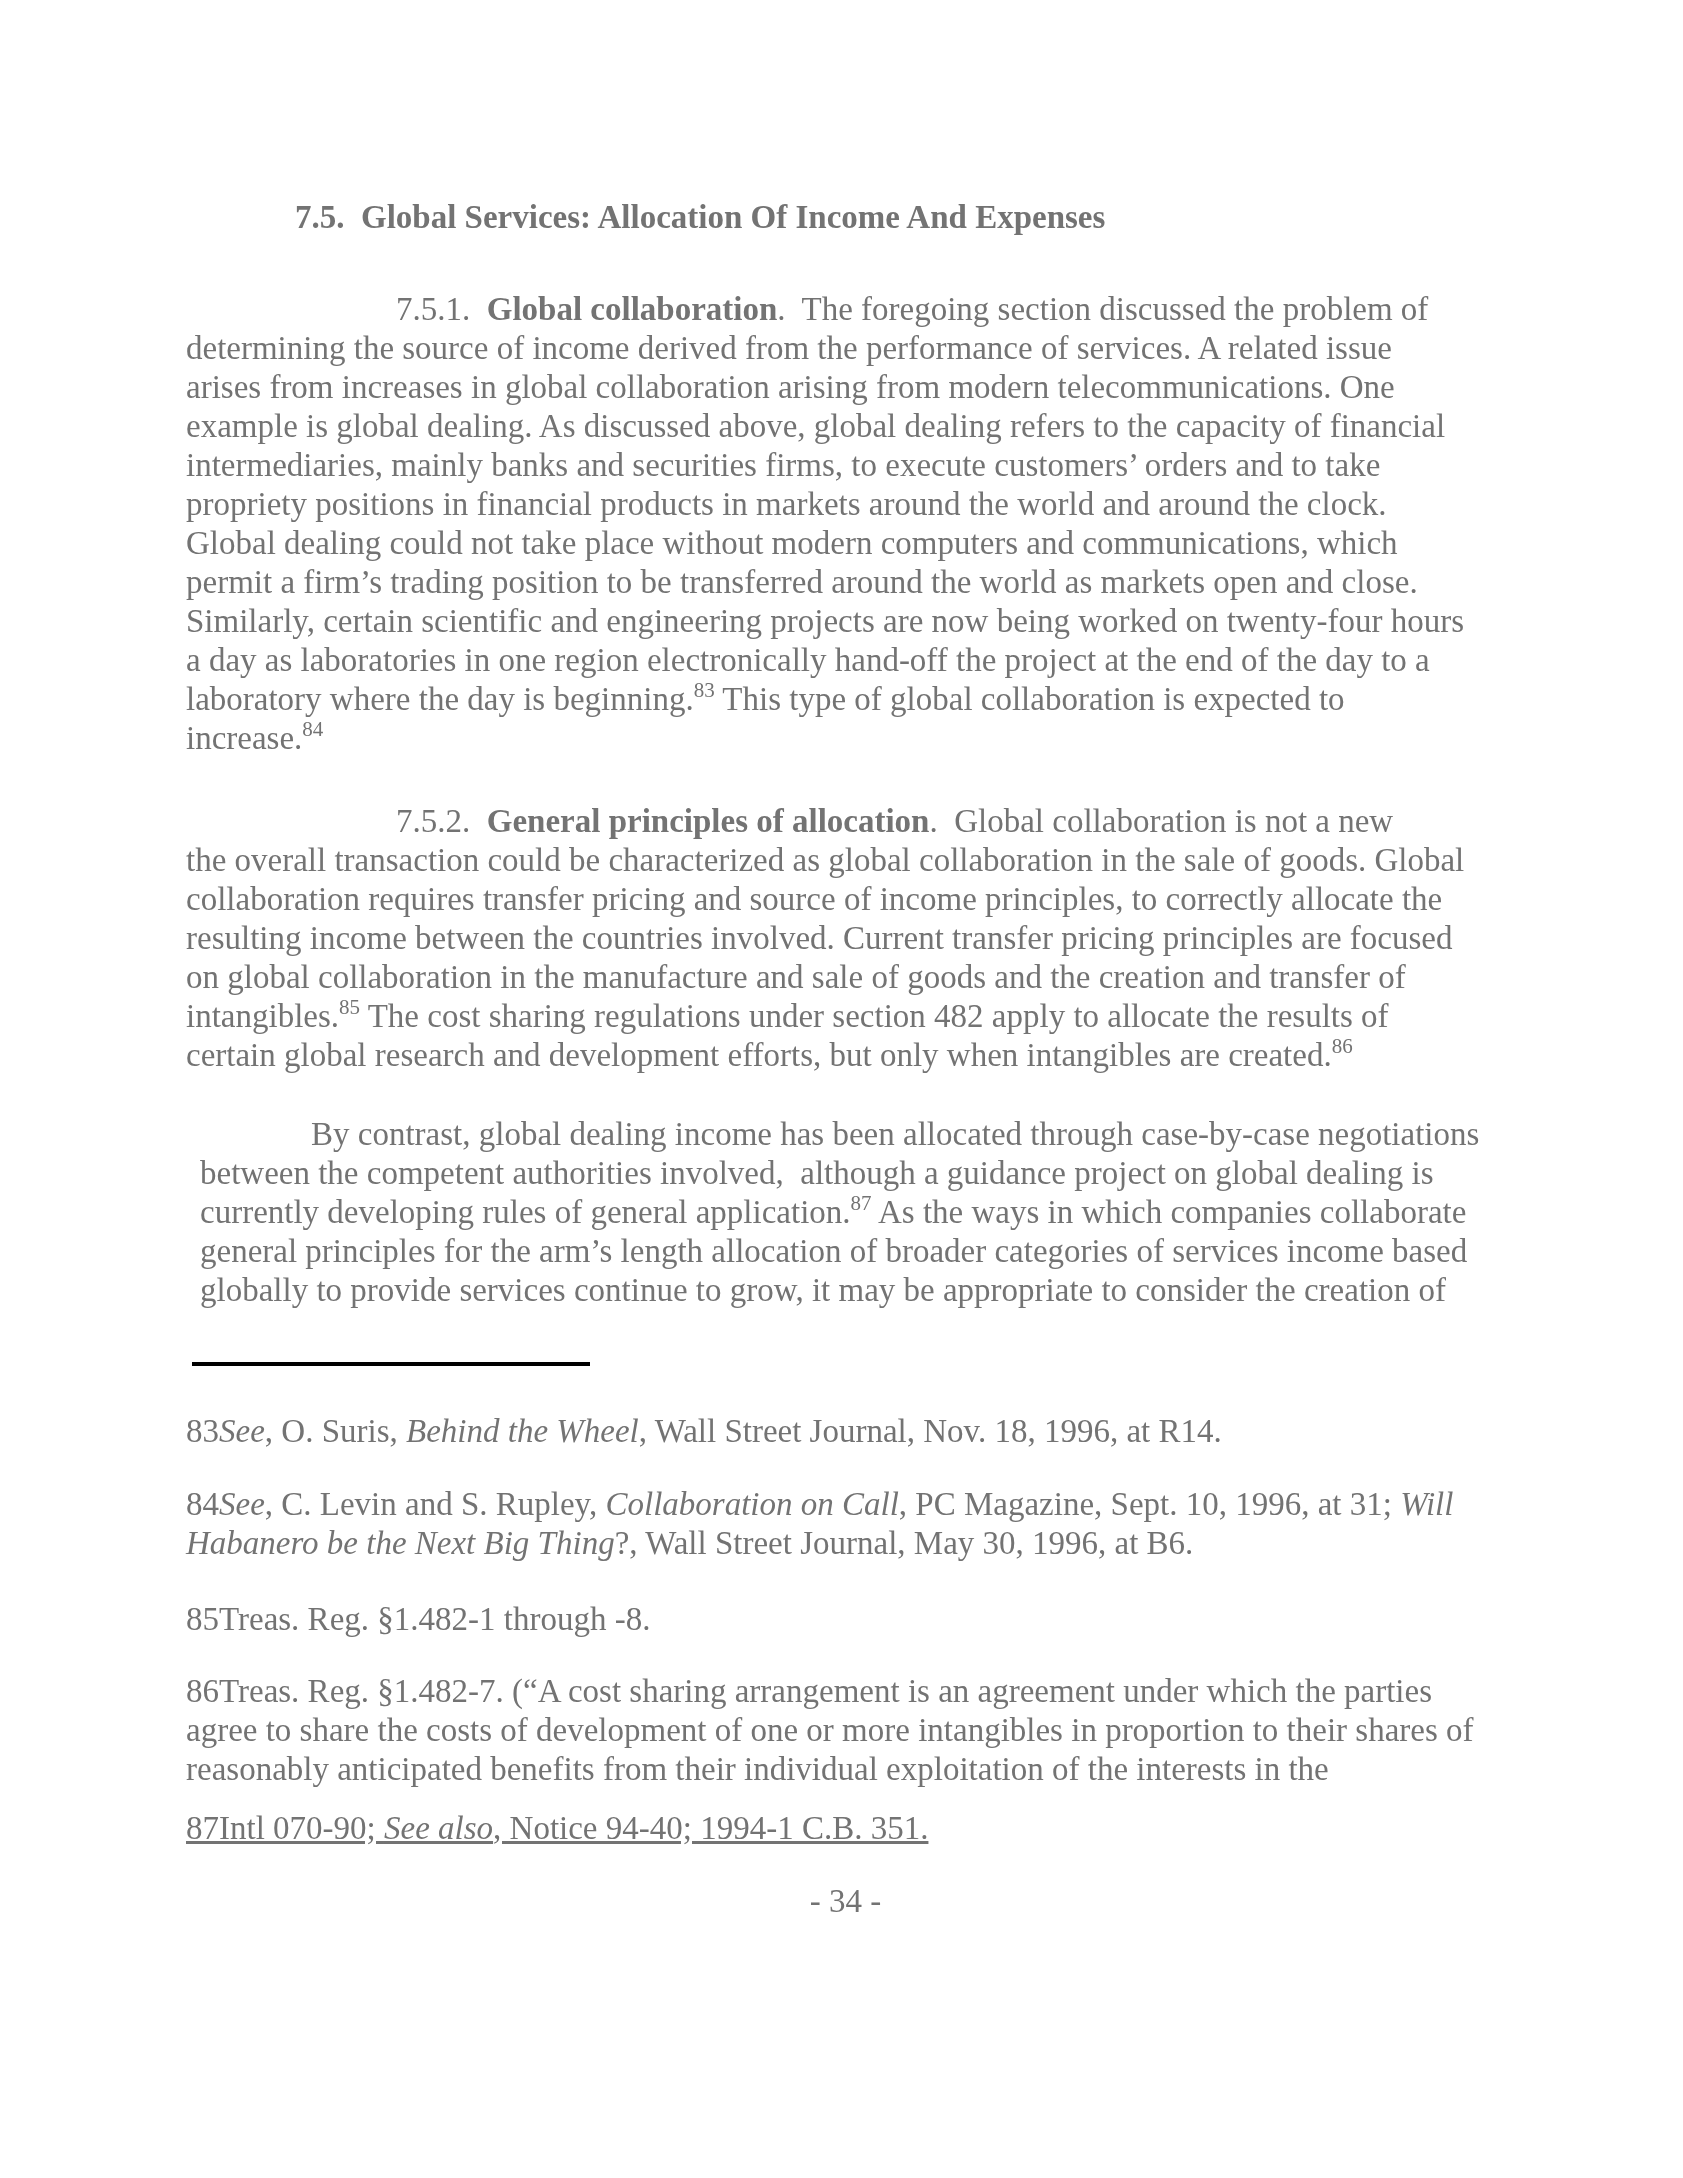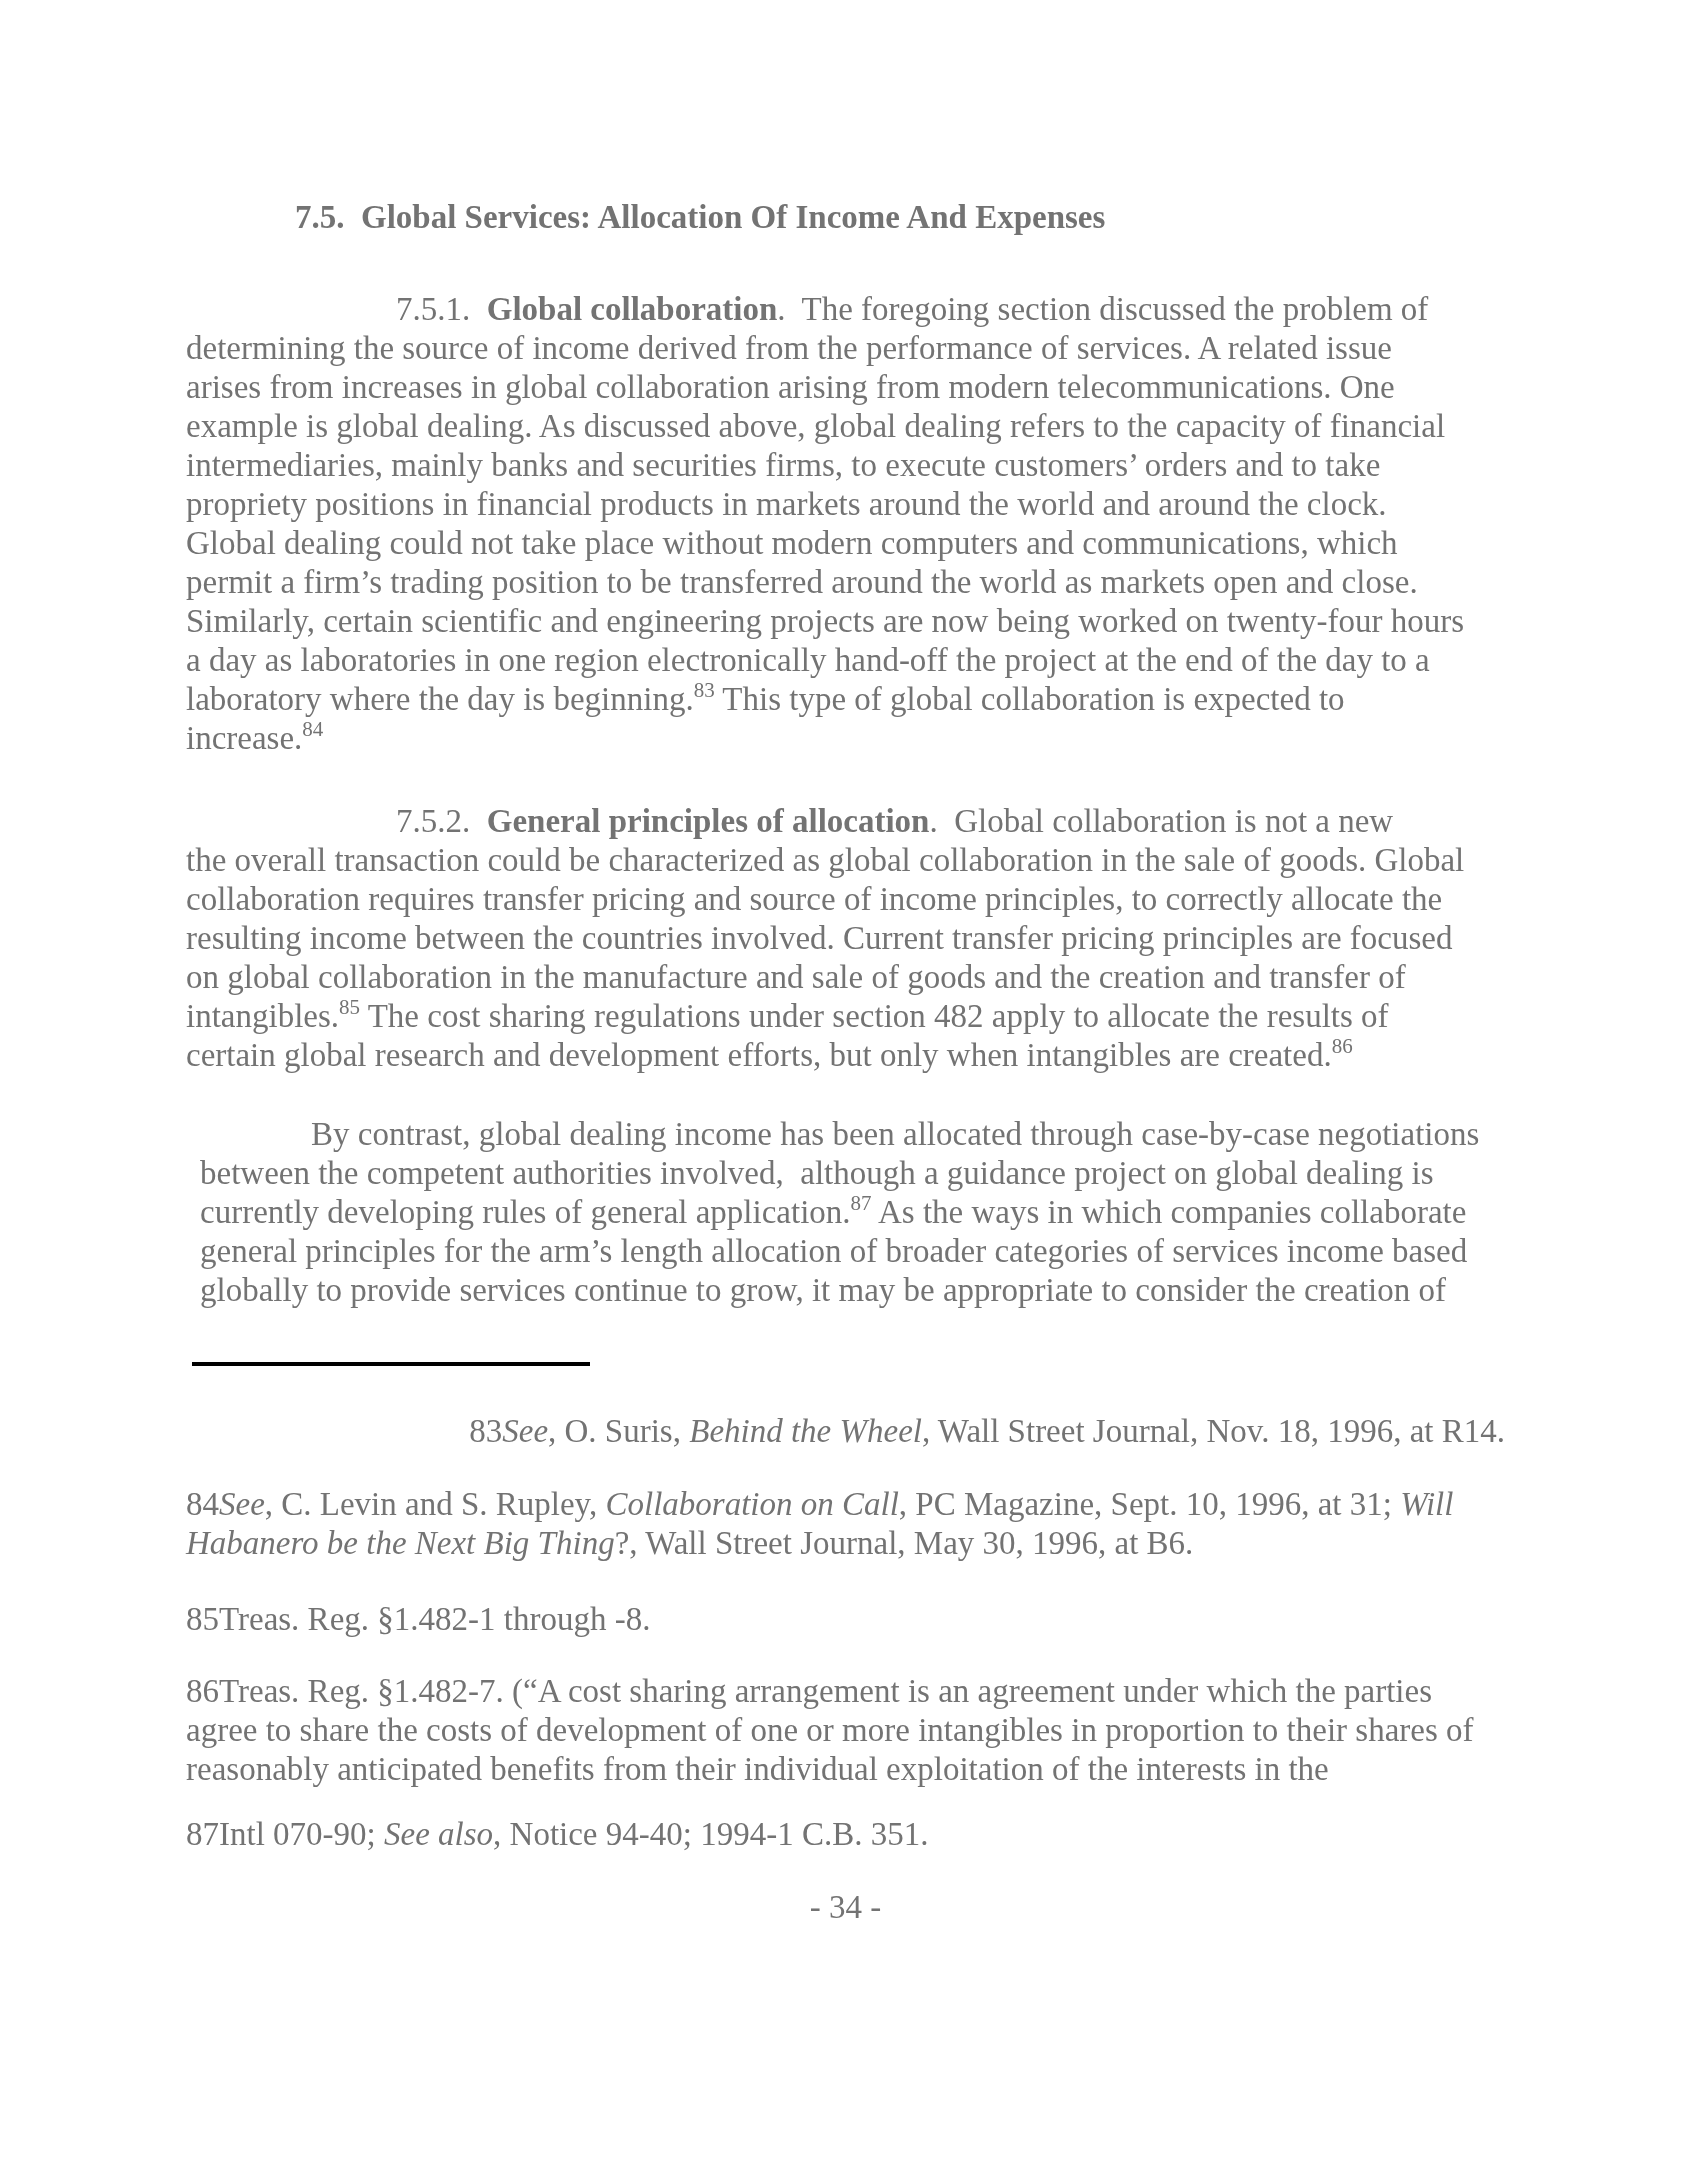--- a/index.html
+++ b/index.html
@@ -46,25 +46,25 @@
   [data-name="paragraph-7-5-2"] .line:first-child { padding-left: 210px; }
   [data-name="paragraph-by-contrast"] .line:first-child { padding-left: 111px; }
 
   
   .fn-sep {
     border: 0;
     border-top: 4px solid #000000;
     width: 398px;
     margin: 52px 0 0 6px;
   }
-  [data-name="footnote-83"] { margin-top: 46px; text-align: right; }
+  [data-name="footnote-83"] { margin-top: 46px; }
   [data-name="footnote-84"] { margin-top: 34px; }
   [data-name="footnote-85"] { margin-top: 37px; }
   [data-name="footnote-86"] { margin-top: 33px; }
-  [data-name="footnote-87"] { margin-top: 26px; }
+  [data-name="footnote-87"] { margin-top: 20px; text-decoration: underline; }
 
   .page-number {
     margin-top: 34px;
     text-align: center;
   }
 </style>
 </head>
 <body>
 
 <div class="sheet" data-name="document-page">

